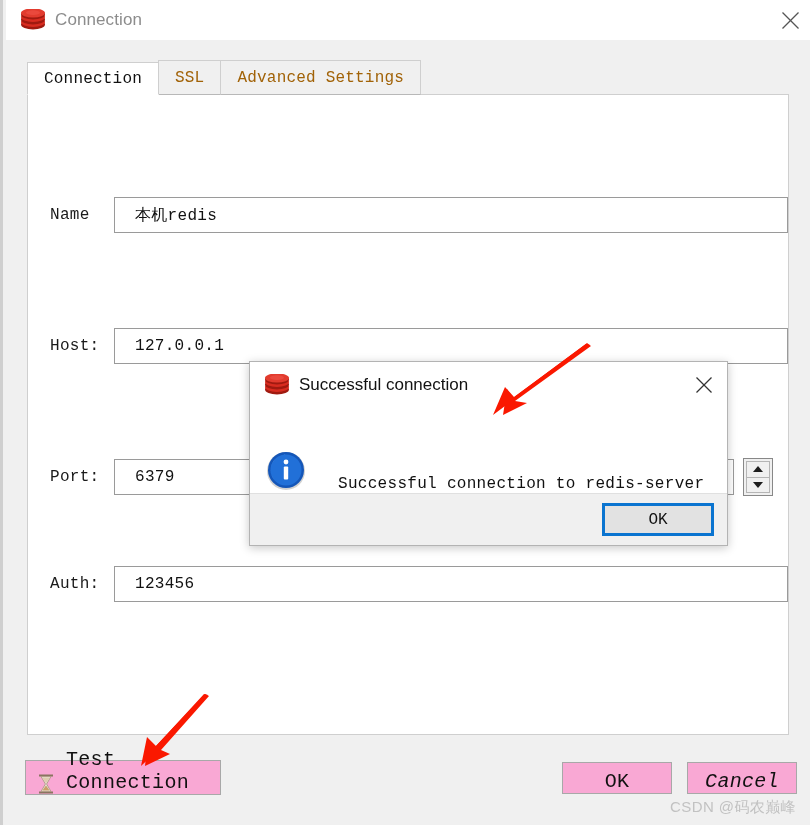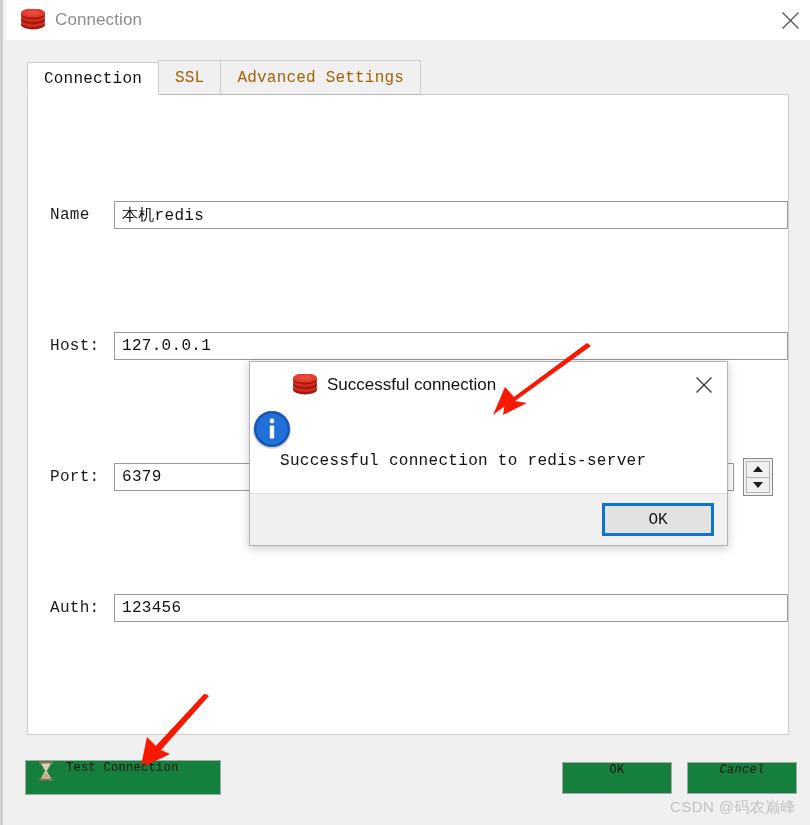--- a/index.html
+++ b/index.html
@@ -126,37 +126,37 @@
     font-size: 16px;
     color: #1a1a1a;
     width: 78px;
     padding-left: 14px;
     box-sizing: border-box;
     flex: none;
     letter-spacing: 0.3px;
     margin-left: 8px;
   }
   .form-input {
-    height: 28px;
+    height: 36px;
     box-sizing: border-box;
     border: 1px solid #9a9a9a;
     background: #ffffff;
     font-family: "Liberation Mono", monospace;
     font-size: 16px;
     color: #111;
-    padding: 0 7px;
+    padding: 0 20px;
     outline: none;
     letter-spacing: 0.3px;
   }
   .form-input.wide { width: 680px; }
 
   #row-name  { top: 102px; }
   #row-host  { top: 233px; }
   #row-port  { top: 364px; }
-  #row-auth  { top: 495px; }
+  #row-auth  { top: 471px; }
 
   #port-input { width: 620px; }
 
   #port-spinner {
     width: 30px;
     height: 38px;
     margin-left: 9px;
     border: 1px solid #888;
     box-sizing: border-box;
     background: #f0f0f0;
@@ -179,27 +179,27 @@
     width: 0; height: 0;
     border-left: 5px solid transparent;
     border-right: 5px solid transparent;
   }
   .tri.up   { border-bottom: 6px solid #1d1d1d; }
   .tri.down { border-top: 6px solid #1d1d1d; }
 
   
   .btn {
     box-sizing: border-box;
-    background: #15803d;
+    background: #f9a8d4;
     border: 1px solid #a8a8a8;
     font-family: "Liberation Mono", monospace;
-    font-size: 12px;
+    font-size: 20px;
     color: #111;
     display: flex;
-    align-items: flex-start;
+    align-items: flex-end;
     justify-content: center;
     cursor: pointer;
     letter-spacing: 0.3px;
   }
   #btn-test {
     position: absolute;
     left: 22px;
     top: 760px;
     width: 196px;
     height: 35px;
@@ -240,21 +240,20 @@
     border: 1px solid #b3b3b3;
     box-shadow: 0 2px 9px rgba(0,0,0,0.22);
     box-sizing: border-box;
     z-index: 20;
   }
   #modal-titlebar {
     height: 46px;
     display: flex;
     align-items: center;
     background: #ffffff;
-    margin-left: 28px;
   }
   #modal-title-left {
     display: flex;
     align-items: center;
     padding-left: 14px;
     flex: 1;
   }
   #modal-title {
     font-family: "Liberation Sans", sans-serif;
     font-size: 17px;
@@ -265,24 +264,24 @@
     width: 46px;
     height: 44px;
     display: flex;
     align-items: center;
     justify-content: center;
     cursor: pointer;
   }
   #modal-body {
     height: 85px;
     display: flex;
-    align-items: flex-start;
-    background: #ffffff;
-    box-sizing: border-box;
-    flex-direction: column;
+    align-items: flex-end;
+    background: #ffffff;
+    padding-left: 14px;
+    box-sizing: border-box;
   }
   #info-icon { width: 44px; height: 44px; flex: none; }
   #info-icon svg { display: block; }
   #modal-message {
     font-family: "Liberation Mono", monospace;
     font-size: 16px;
     color: #111;
     margin-left: 30px;
     letter-spacing: 0.3px;
   }

